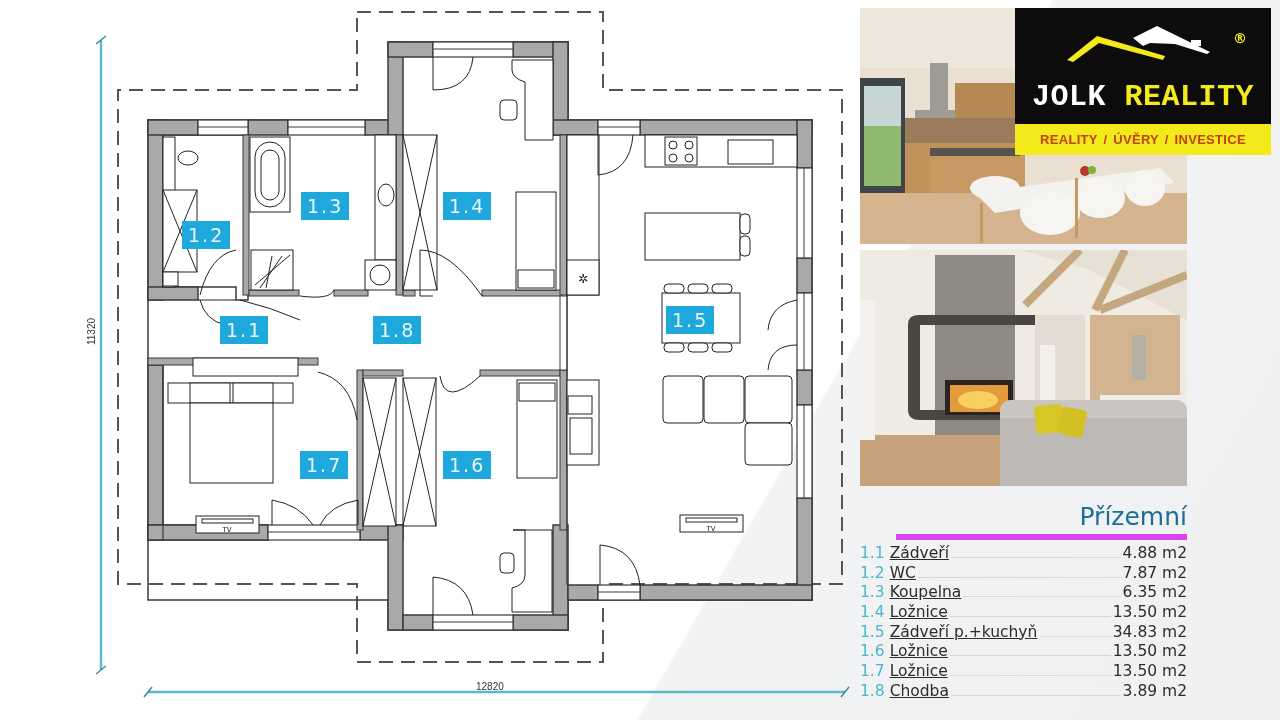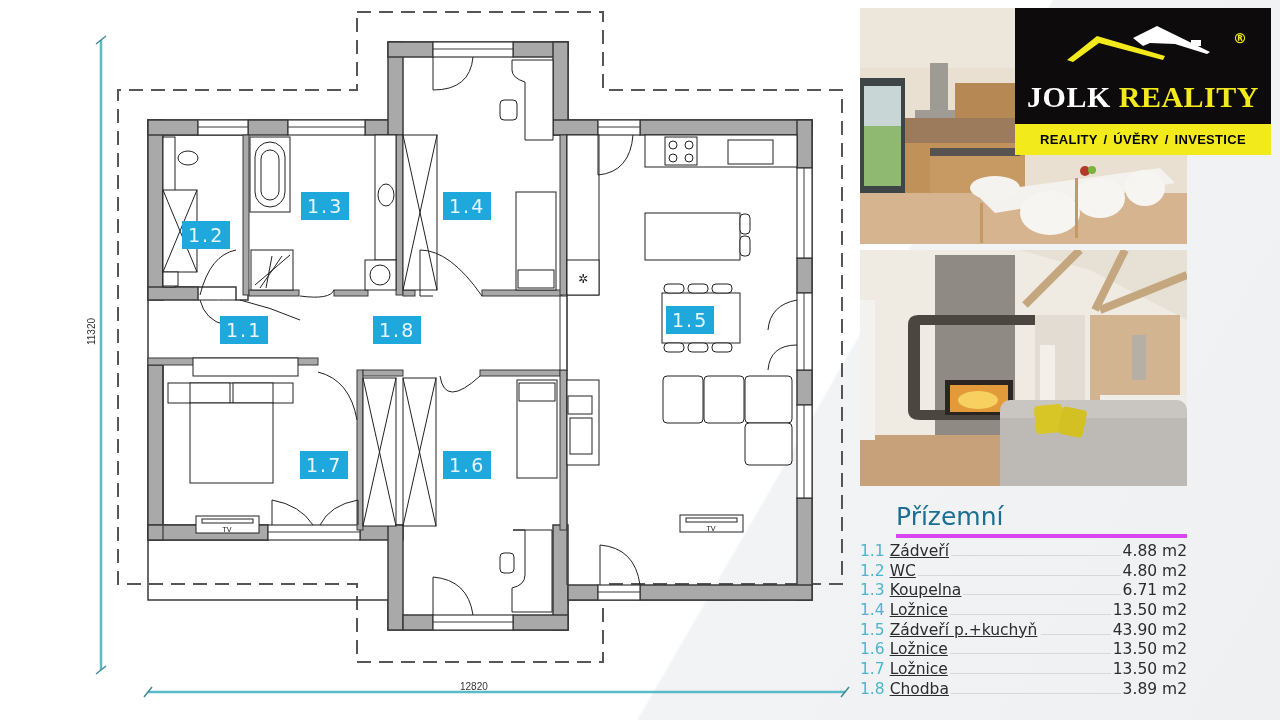--- a/index.html
+++ b/index.html
@@ -8,29 +8,29 @@
     font-family:"DejaVu Sans",sans-serif;}
   #plan{position:absolute;left:0;top:0;width:850px;height:720px;}
   .room-label{position:absolute;background:#1fa8dc;color:#e8f6fc;font-family:"DejaVu Sans",sans-serif;
     font-size:19px;letter-spacing:2px;padding:0 6px;height:28px;line-height:28px;text-align:center;}
   .dim-text{position:absolute;font-family:"Liberation Sans",sans-serif;font-size:10px;color:#333;}
   #photos{position:absolute;left:860px;top:8px;width:327px;}
   .photo{position:absolute;left:0;width:327px;overflow:hidden;}
   #photo-kitchen{top:0;height:236px;}
   #photo-living{top:242px;height:236px;}
   #logo{position:absolute;left:1015px;top:8px;width:256px;height:147px;background:#0d0b0c;}
-  #logo .brand{position:absolute;left:0;right:0;top:72px;text-align:center;font-family:Liberation Serif, serif;
+  #logo .brand{position:absolute;left:0;right:0;top:72px;text-align:center;font-family:Liberation Mono, monospace;
     font-weight:bold;font-size:30px;letter-spacing:0.5px;}
   #logo .brand .w{color:#ffffff;}
   #logo .brand .y{color:#f3ea1b;}
-  #logo .tagline{position:absolute;left:0;right:0;top:116px;height:31px;background:#f3ea1b;color:#000000;
+  #logo .tagline{position:absolute;left:0;right:0;top:116px;height:31px;background:#f3ea1b;color:#c2410c;
     font-family:"Liberation Sans",sans-serif;font-weight:bold;font-size:13px;line-height:31px;text-align:center;letter-spacing:0.3px;word-spacing:2px;}
   #logo .reg{position:absolute;right:24px;top:22px;color:#f3ea1b;font-size:14px;font-weight:bold;}
   #areas{position:absolute;left:860px;top:498px;width:327px;}
-  #areas .head{display:flex;justify-content:space-between;align-items:flex-end;height:36px;border-bottom:4px solid #d946ef;margin-left:36px;}
+  #areas .head{display:flex;justify-content:flex-end;align-items:flex-end;height:36px;border-bottom:6px solid #d946ef;margin-left:36px;}
   #areas .head span{font-family:"DejaVu Sans",sans-serif;font-size:25px;color:#1a6f93;line-height:34px;}
   #areas .rows{margin-top:4px;}
   #areas .row{display:flex;align-items:baseline;height:19.7px;font-size:15.5px;color:#2c2c2c;line-height:19px;}
   #areas .row .num{color:#4cb6cf;margin-right:5px;}
   #areas .row .name{white-space:nowrap;text-decoration:underline;}
   #areas .row .dots{flex:1;border-bottom:1px solid #d8d8d8;margin:0 2px 4px 2px;}
   #areas .row .val{white-space:nowrap;}
 </style>
 </head>
 <body>
@@ -261,21 +261,21 @@
   <g stroke="#222" stroke-width="1" fill="none">
     <path d="M198 300 Q220 300 236 300"></path>
     <path d="M200 300 Q205 320 225 325"></path>
     <path d="M240 300 Q270 307 300 320"></path>
     <path d="M300 296 Q330 300 334 290"></path>
     <path d="M236 250 Q210 255 200 295"></path>
   </g>
 </svg>
 
   <div class="dim-text" style="left:78px;top:326px;transform:rotate(-90deg);">11320</div>
-  <div class="dim-text" style="left:460px;top:681px;">12820</div>
+  <div class="dim-text" style="left:476px;top:681px;">12820</div>
 
   <div class="room-label" style="left:220px;top:316px;">1.1</div>
   <div class="room-label" style="left:182px;top:221px;">1.2</div>
   <div class="room-label" style="left:301px;top:192px;">1.3</div>
   <div class="room-label" style="left:443px;top:192px;">1.4</div>
   <div class="room-label" style="left:666px;top:306px;">1.5</div>
   <div class="room-label" style="left:443px;top:451px;">1.6</div>
   <div class="room-label" style="left:300px;top:451px;">1.7</div>
   <div class="room-label" style="left:373px;top:316px;">1.8</div>
 </div>
@@ -356,39 +356,39 @@
     <div class="row">
         <span class="num">1.1</span>
         <span class="name">Zádveří</span>
         <span class="dots"></span>
         <span class="val">4.88 m2</span>
       </div>
     <div class="row">
         <span class="num">1.2</span>
         <span class="name">WC</span>
         <span class="dots"></span>
-        <span class="val">4.80 m2</span>
+        <span class="val">7.87 m2</span>
       </div>
     <div class="row">
         <span class="num">1.3</span>
         <span class="name">Koupelna</span>
         <span class="dots"></span>
-        <span class="val">6.71 m2</span>
+        <span class="val">6.35 m2</span>
       </div>
     <div class="row">
         <span class="num">1.4</span>
         <span class="name">Ložnice</span>
         <span class="dots"></span>
         <span class="val">13.50 m2</span>
       </div>
     <div class="row">
         <span class="num">1.5</span>
         <span class="name">Zádveří p.+kuchyň</span>
         <span class="dots" style="margin:0 2px 4px 4px;"></span>
-        <span class="val">43.90 m2</span>
+        <span class="val">34.83 m2</span>
       </div>
     <div class="row">
         <span class="num">1.6</span>
         <span class="name">Ložnice</span>
         <span class="dots"></span>
         <span class="val">13.50 m2</span>
       </div>
     <div class="row">
         <span class="num">1.7</span>
         <span class="name">Ložnice</span>

